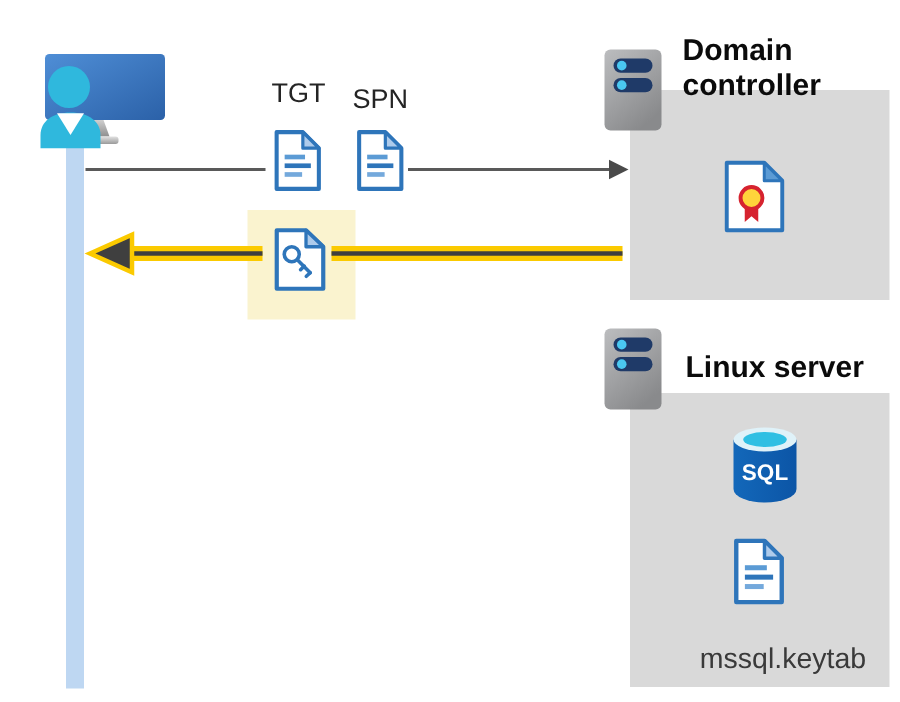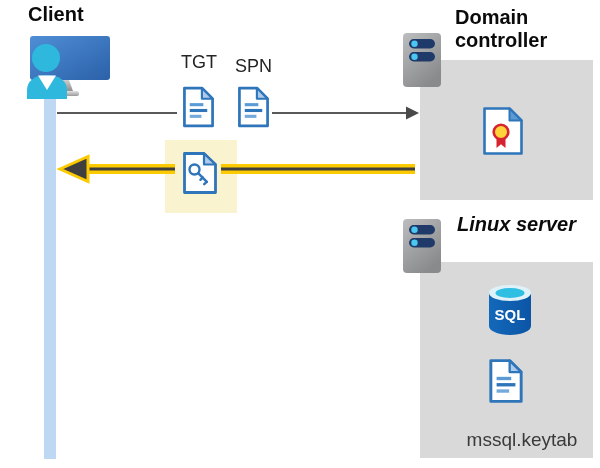--- a/index.html
+++ b/index.html
@@ -11,22 +11,22 @@
   .abs{position:absolute;}
   .h-label{font-weight:bold;font-size:20px;color:#0b0b0b;line-height:1.15;}
   .t-label{font-size:18px;color:#242424;text-align:right;}
   .file-label{font-size:19px;color:#3a3a3a;text-align:center;}
   .lifeline{left:44px;top:97px;width:12px;height:362px;background:#bed7f2;}
   .graybox{background:#d9d9d9;}
   .box-dc{left:420px;top:60px;width:173px;height:140px;}
   .box-linux{left:420px;top:262px;width:173px;height:196px;}
   .highlight{left:165px;top:140px;width:72px;height:73px;background:#faf3cf;}
   .client-label{left:28px;top:3px;}
-  .dc-label{left:455px;top:6px;width:132px;}
-  .linux-label{left:457px;top:213px;width:140px;font-style:italic;}
+  .dc-label{left:455px;top:23px;width:132px;}
+  .linux-label{left:457px;top:234px;width:140px;}
   .tgt-label{left:179px;top:52px;width:38px;}
   .spn-label{left:234px;top:56px;width:38px;}
   .keytab-label{left:420px;top:417px;width:204px;margin-top:12px;}
   svg{display:block;}
 </style>
 </head>
 <body>
 
 <div class="canvas">
 
@@ -64,21 +64,20 @@
       </linearGradient>
     </defs>
     <rect x="4" y="3" width="80" height="44" rx="3" fill="url(#mg)"></rect>
     <polygon points="31,47 43,47 47,58 27,58" fill="url(#sg)"></polygon>
     <rect x="21" y="58" width="32" height="5" rx="2" fill="url(#bg)"></rect>
     <circle cx="20" cy="25" r="14" fill="#2fb8dd"></circle>
     <path d="M1,66 V57 C1,48 9,42 21,42 C33,42 41,48 41,57 V66 Z" fill="#2fb8dd"></path>
     <polygon points="12,42.5 30,42.5 21,57" fill="#ffffff"></polygon>
   </svg>
 
-  <div class="abs h-label client-label">Client</div>
   <div class="abs t-label tgt-label">TGT</div>
   <div class="abs t-label spn-label">SPN</div>
 
   <svg class="abs" style="left:182px;top:85px;" width="33" height="44" viewBox="0 0 34 44">
     <path d="M2.5,2.5 H20.5 L31.5,13.5 V41.5 H2.5 Z" fill="#ffffff" stroke="#2e75ba" stroke-width="2.8" stroke-linejoin="round"></path>
     <path d="M20.5,2.5 V13.5 H31.5 Z" fill="#aecbeb" stroke="#2e75ba" stroke-width="2.2" stroke-linejoin="round"></path>
     <rect x="8" y="18" width="14" height="3.2" fill="#5b9bd5"></rect>
     <rect x="8" y="24" width="18" height="3.2" fill="#2e75ba"></rect>
     <rect x="8" y="30" width="12" height="3.2" fill="#74a9dc"></rect>
   </svg>

